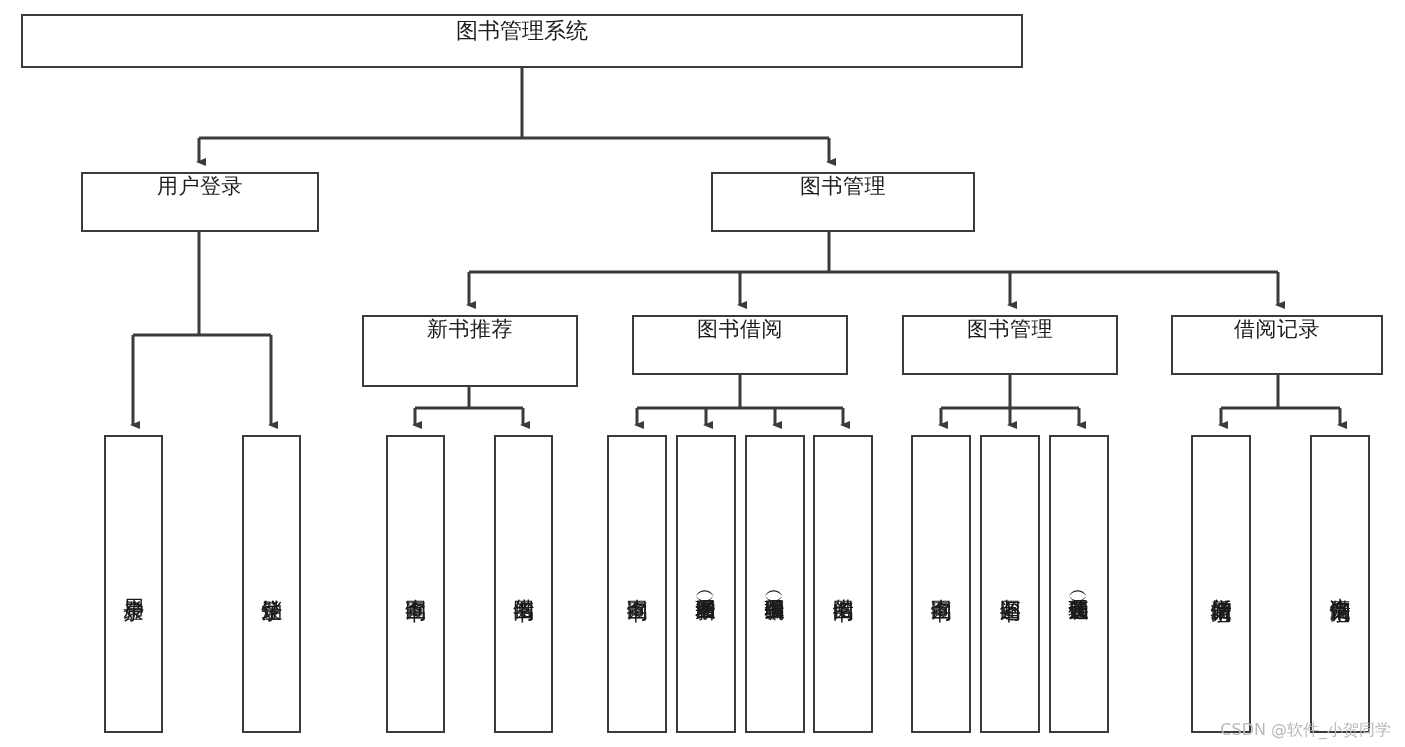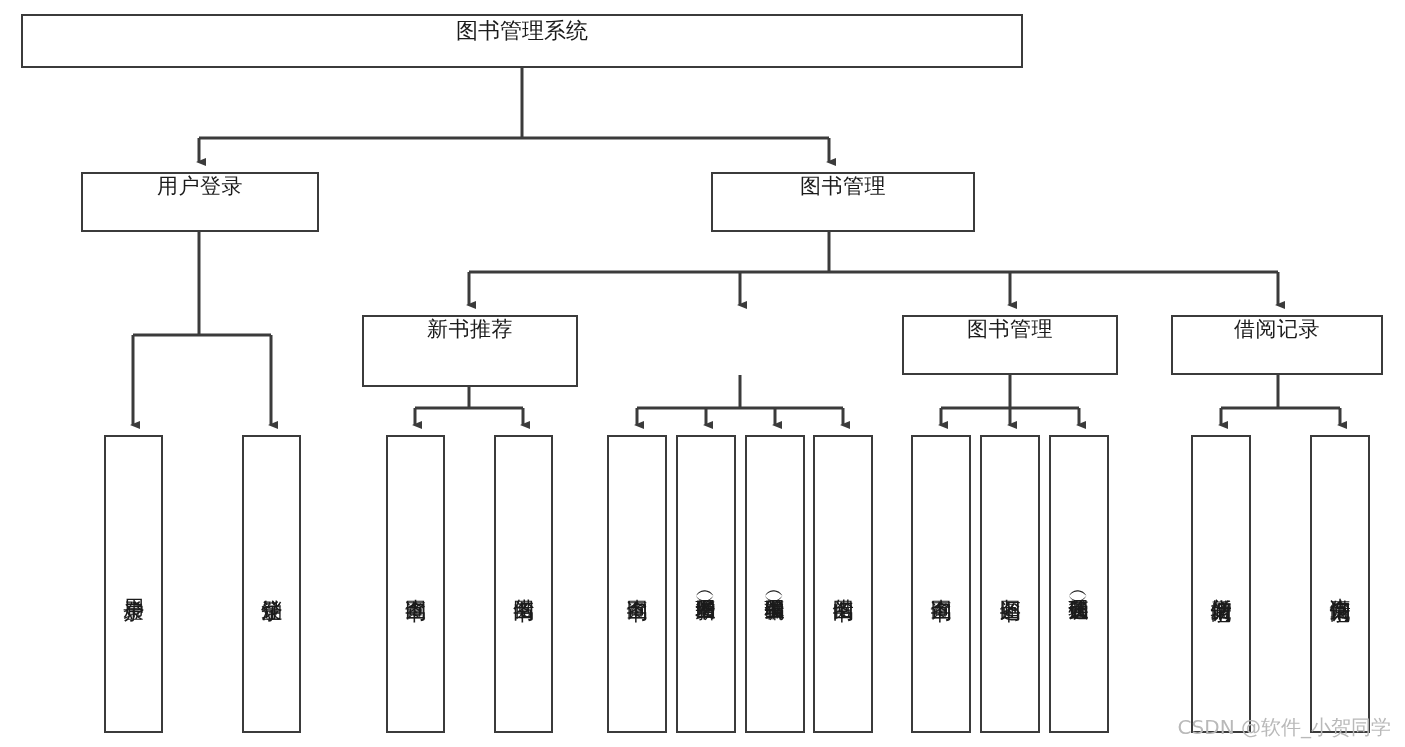--- a/index.html
+++ b/index.html
@@ -60,21 +60,21 @@
   }
   .vtext.tight {
     font-size: 20px;
     line-height: 1.0;
     letter-spacing: 0px;
   }
   .watermark {
     position: absolute;
     right: 14px;
     bottom: 6px;
-    font-size: 20px;
+    font-size: 16px;
     color: #b9b9b9;
     z-index: 5;
     white-space: nowrap;
     font-family: "DejaVu Sans", "Liberation Sans", sans-serif;
   }
 </style>
 </head>
 <body>
 
 <div id="canvas">
@@ -136,20 +136,23 @@
   <div class="node h" style="left:81px; top:172px; width:238px; height:60px;">
     <span>用户登录</span>
   </div>
   <div class="node h" style="left:711px; top:172px; width:264px; height:60px;">
     <span>图书管理</span>
   </div>
 
   <div class="node h" style="left:362px; top:315px; width:216px; height:72px;">
     <span>新书推荐</span>
   </div>
+  <div class="node h" style="left:632px; top:315px; width:216px; height:60px;">
+    <span>图书借阅</span>
+  </div>
   <div class="node h" style="left:902px; top:315px; width:216px; height:60px;">
     <span>图书管理</span>
   </div>
   <div class="node h" style="left:1171px; top:315px; width:212px; height:60px;">
     <span>借阅记录</span>
   </div>
 
   <div class="node leaf" style="left:104px; top:435px; width:59px; height:298px;">
     <span class="vtext">用户登录</span>
   </div>

